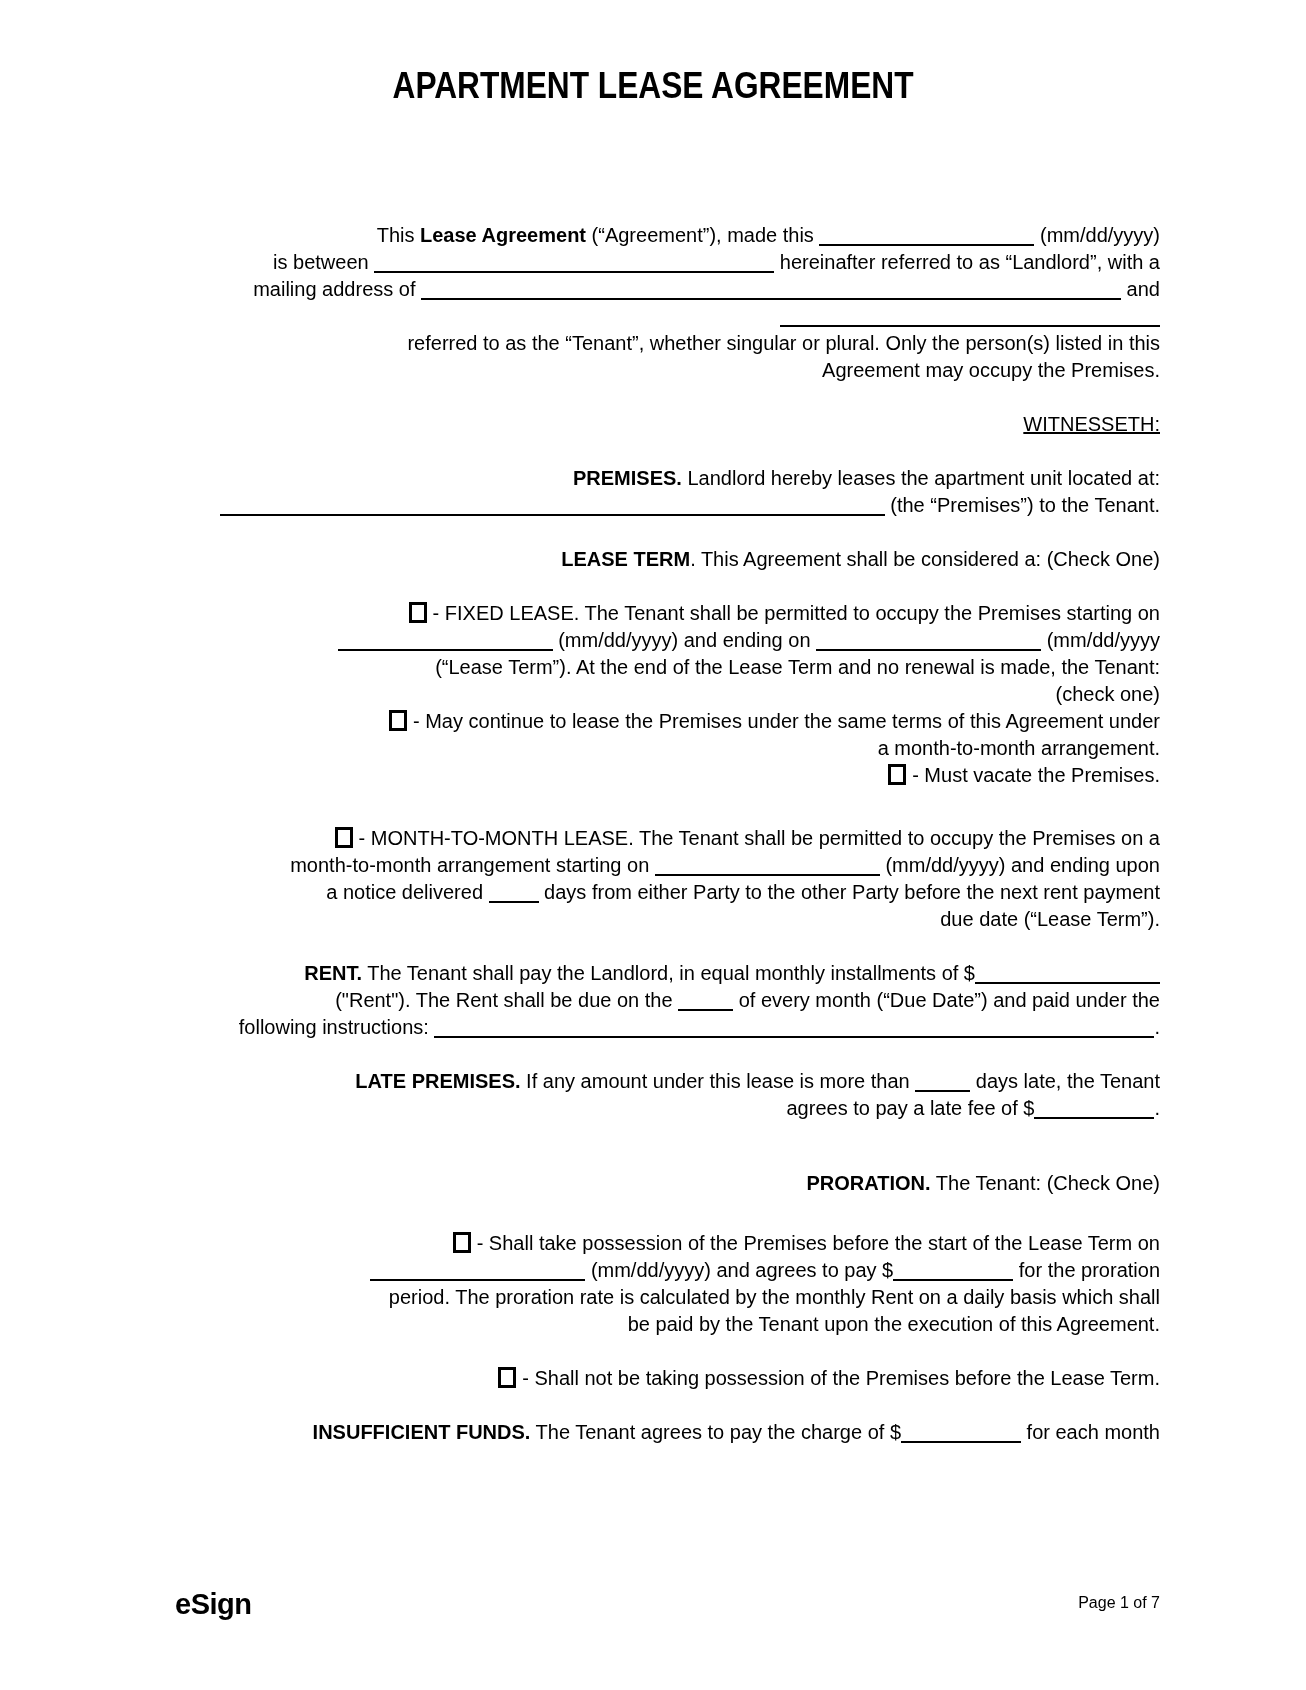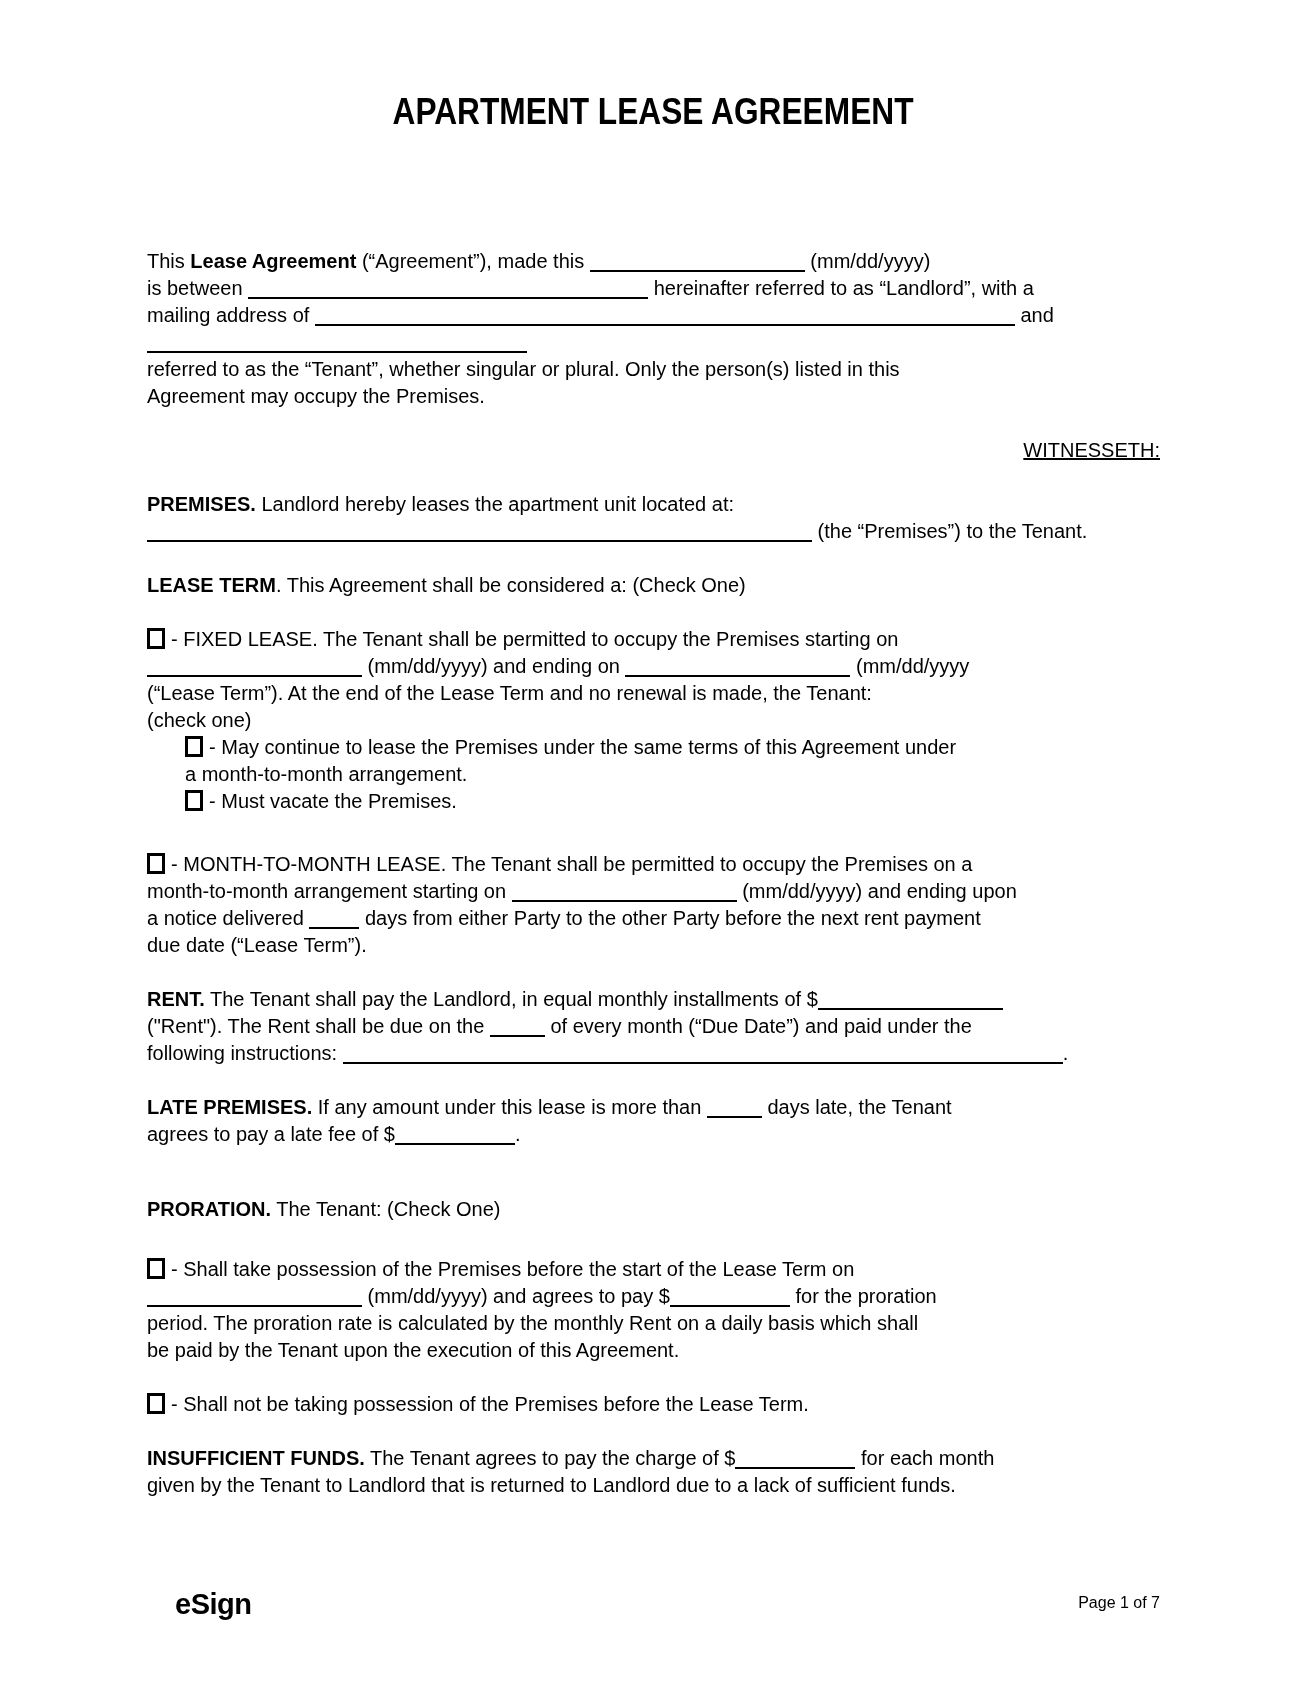--- a/index.html
+++ b/index.html
@@ -4,39 +4,40 @@
 <style>
   html,body{margin:0;padding:0;background:#ffffff;}
   #page{
     position:relative;
     width:1306px;
     height:1690px;
     background:#ffffff;
     font-family:"Liberation Sans", sans-serif;
     color:#000;
     box-sizing:border-box;
-    padding:90px 146px 0 147px;
+    padding:64px 146px 0 147px;
     overflow:hidden;
   }
   #doc-title{
     text-align:center;
     font-weight:bold;
     font-size:36px;
     line-height:44px;
     margin-bottom:114px;
     letter-spacing:0px;
   }
   #doc-title .squeeze{
     display:inline-block;
     transform:scaleX(0.88);
     transform-origin:center;
     white-space:nowrap;
   }
   .section{
     margin-bottom:27px;
+    text-align:right;
   }
   .section.center{text-align:right;}
   .line{
     font-size:20px;
     line-height:27px;
     white-space:pre;
   }
   .line.indent{padding-left:38px;}
   .t{font-size:20px;}
   .t.b{font-weight:bold;}
@@ -131,20 +132,19 @@
         <div class="line"><span class="checkbox"></span><span class="t">- Shall take possession of the Premises before the start of the Lease Term on</span></div>
         <div class="line"><span class="blank" style="width: 215px;"></span><span class="t"> (mm/dd/yyyy) and agrees to pay $</span><span class="blank" style="width: 120px;"></span><span class="t"> for the proration</span></div>
         <div class="line"><span class="t">period. The proration rate is calculated by the monthly Rent on a daily basis which shall</span></div>
         <div class="line"><span class="t">be paid by the Tenant upon the execution of this Agreement.</span></div>
       </div>
       <div class="section">
         <div class="line"><span class="checkbox"></span><span class="t">- Shall not be taking possession of the Premises before the Lease Term.</span></div>
       </div>
       <div class="section">
         <div class="line"><span class="t b">INSUFFICIENT FUNDS.</span><span class="t"> The Tenant agrees to pay the charge of $</span><span class="blank" style="width: 120px;"></span><span class="t"> for each month</span></div>
-        <div class="line"><span class="t">given by the Tenant to Landlord that is returned to Landlord due to a lack of sufficient funds.</span></div>
       </div>
     </div>
   <div id="footer">
     <span class="brand">eSign</span>
     <span class="pageinfo">Page 1 of 7</span>
   </div>
 </div>
 
 </body></html>

